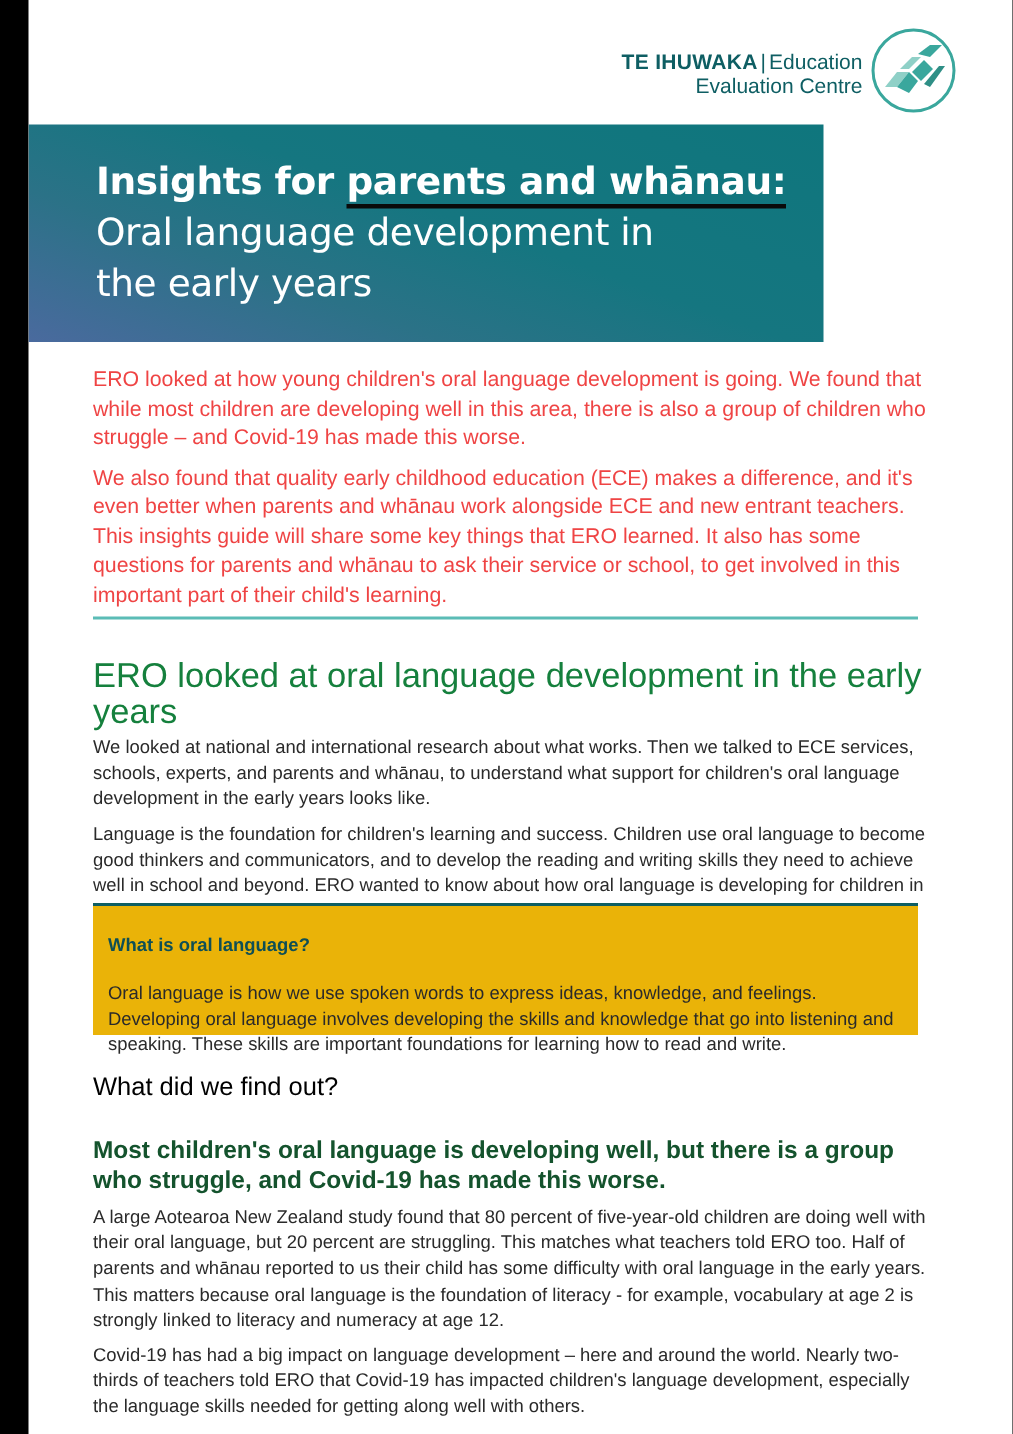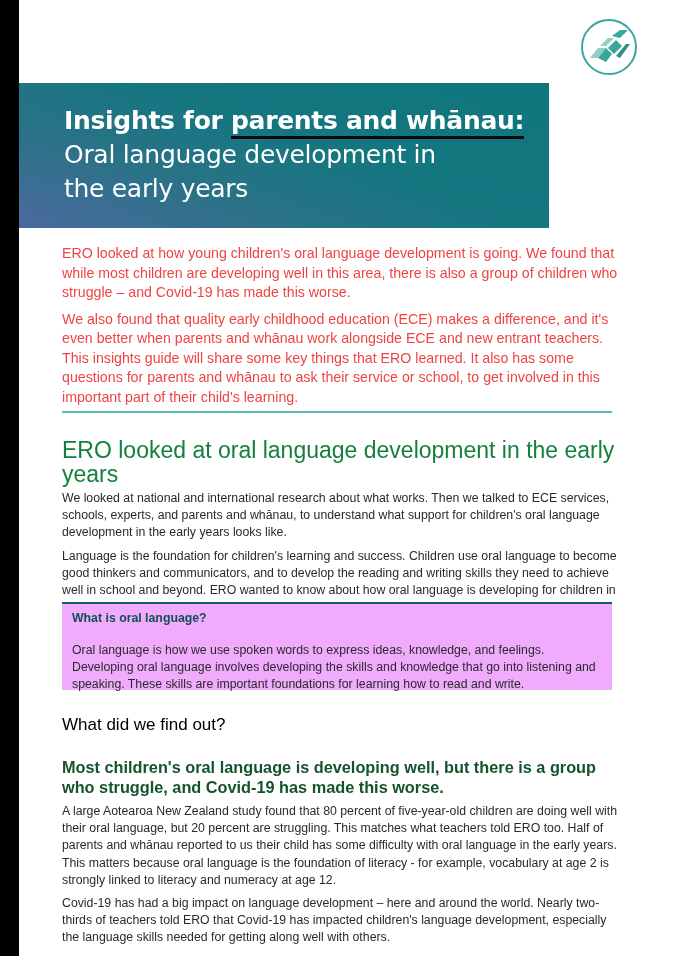--- a/index.html
+++ b/index.html
@@ -53,39 +53,45 @@
   .h2 {
     font-family: "Liberation Sans", sans-serif; font-size: 23px; color: #15803d; line-height: 24px;
   }
   .body {
     font-family: "Liberation Sans", sans-serif; font-size: 12.3px; color: #2a2a2a; line-height: 17.2px;
   }
   .body p { margin-bottom: 6px; }
   .section1 .body { margin-top: 4px; }
   .callout {
     position: absolute; left: 43px; top: 602px; width: 550px; height: 88px;
-    background: #f0abfc; border-top: 2px solid #0e5e63; padding: 7px 10px 0 10px;
+    background: #eab308; border-top: 2px solid #0e5e63; padding: 19px 10px 0 10px;
   }
   .callout-title {
     font-family: "Liberation Sans", sans-serif; font-size: 12.3px; font-weight: bold; color: #0f4f55;
   }
   .callout .body { margin-top: 17px; }
   .section2 { position: absolute; left: 43px; top: 713px; width: 560px; }
   .h3 {
     font-family: "Liberation Sans", sans-serif; font-size: 16.3px; color: #14532d; line-height: 20px; font-weight: bold;
     margin-top: 20px;
   }
   .section2 .h2 { font-size: 17px; color: #000000; }
   .section2 .body { margin-top: 6px; }
 </style>
 </head>
 <body>
 
 <div class="page">
 
+  <div class="brand">
+    <div class="line1">
+      <b>TE IHUWAKA</b><span class="sep">|</span><span>Education</span>
+    </div>
+    <div class="line2">Evaluation Centre</div>
+  </div>
 
   <div class="logo-circle">
     <svg width="46" height="42" viewBox="0 0 46 42">
       <polygon points="4,32 12,22 20,22 12,32" fill="#8fd0c7"></polygon>
       <polygon points="12,32 20,22 26,28 20,36" fill="#3aa79d"></polygon>
       <polygon points="14,20 22,12 28,12 20,20" fill="#8fd0c7"></polygon>
       <polygon points="22,22 30,14 36,20 28,28" fill="#3aa79d"></polygon>
       <polygon points="26,10 34,4 42,4 34,12" fill="#3aa79d"></polygon>
       <polygon points="30,30 40,18 44,18 34,32" fill="#2f8f86"></polygon>
     </svg>

